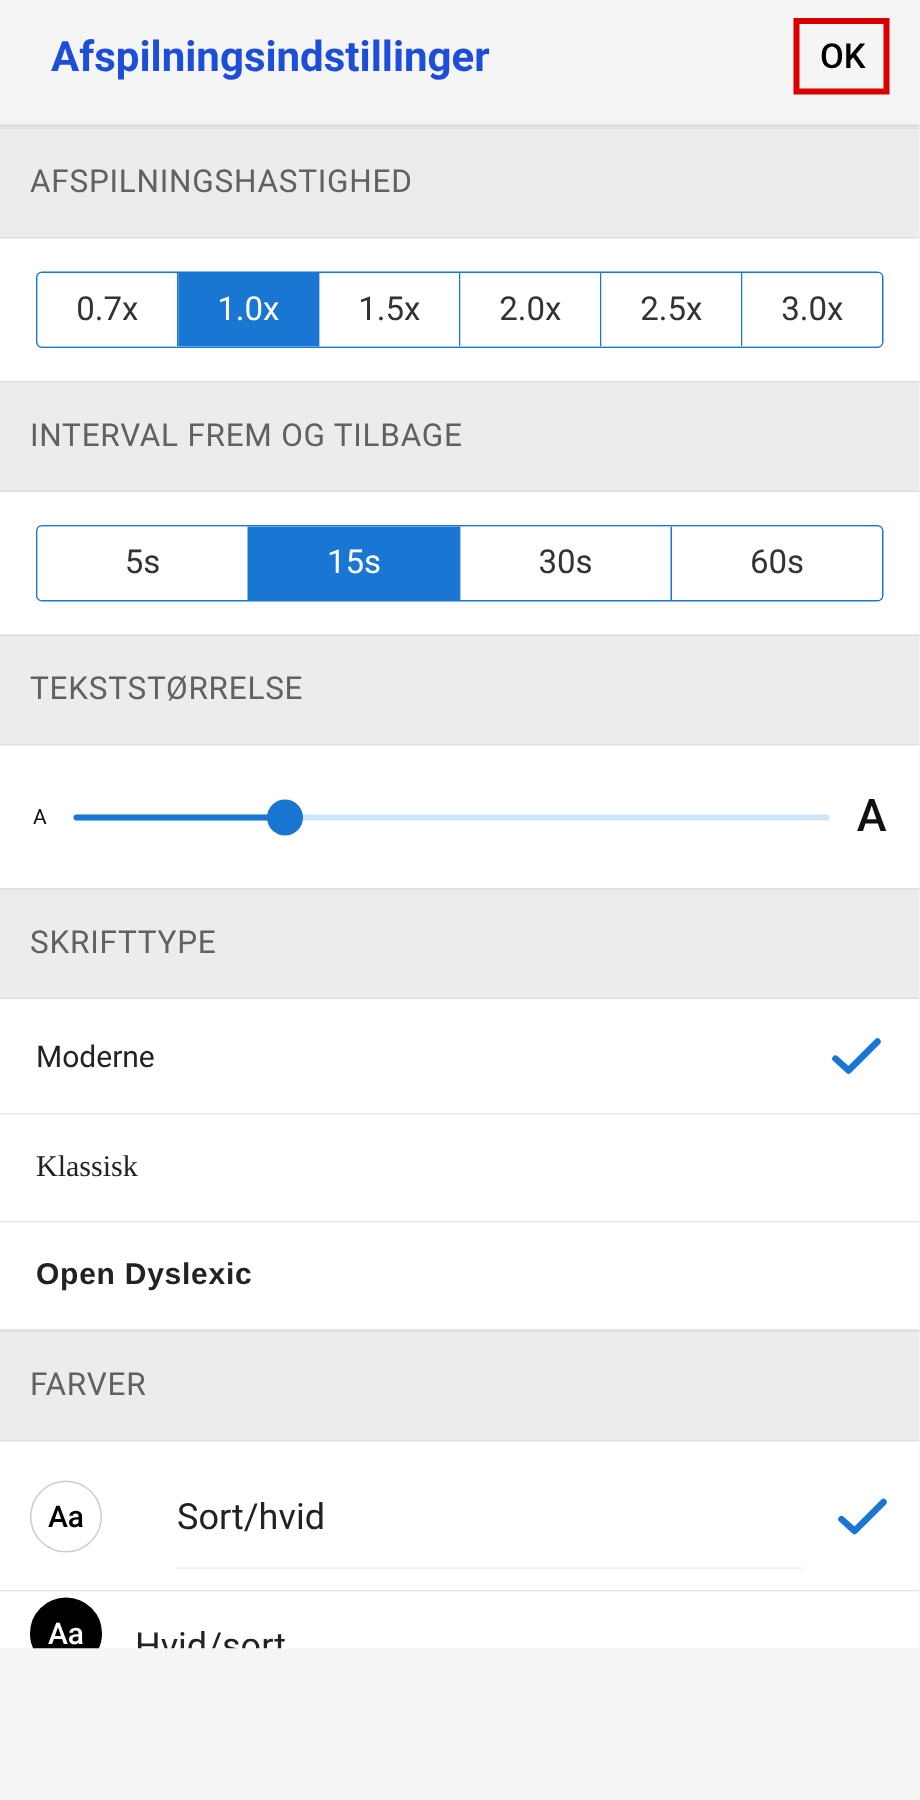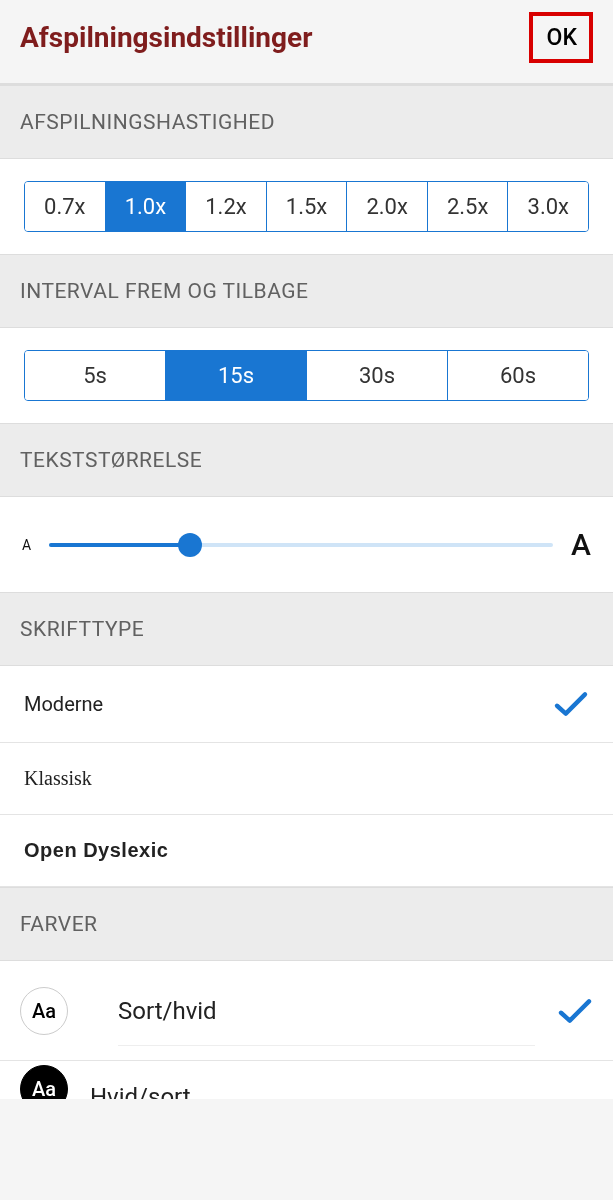--- a/index.html
+++ b/index.html
@@ -13,21 +13,22 @@
     display: flex;
     align-items: center;
     justify-content: space-between;
     padding: 12px 20px 20px 20px;
     background: #f5f5f5;
     border-bottom: 2px solid #ddd;
   }
   .header-title {
     font-size: 28px;
     font-weight: 700;
-    color: #7f1d1d;
+    color: #1d4ed8;
+    margin-left: 14px;
   }
   .ok-button {
     border: 4px solid #d80000;
     background: #f5f5f5;
     color: #000;
     font-size: 23px;
     font-weight: 500;
     padding: 8px 12px;
     min-width: 64px;
     text-align: right;
@@ -182,21 +183,20 @@
 <div class="header">
   <div class="header-title">Afspilningsindstillinger</div>
   <div class="ok-button">OK</div>
 </div>
 
 <div class="section-heading">AFSPILNINGSHASTIGHED</div>
 <div class="segment-wrap">
   <div class="segment" id="speed-segment">
       <div class="segment-item">0.7x</div>
       <div class="segment-item selected">1.0x</div>
-      <div class="segment-item">1.2x</div>
       <div class="segment-item">1.5x</div>
       <div class="segment-item">2.0x</div>
       <div class="segment-item">2.5x</div>
       <div class="segment-item">3.0x</div>
     </div>
 </div>
 
 <div class="section-heading">INTERVAL FREM OG TILBAGE</div>
 <div class="segment-wrap">
   <div class="segment" id="interval-segment">

